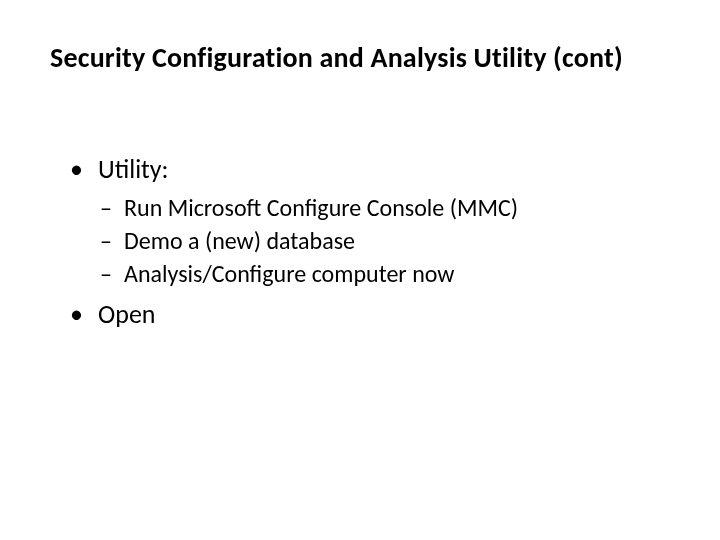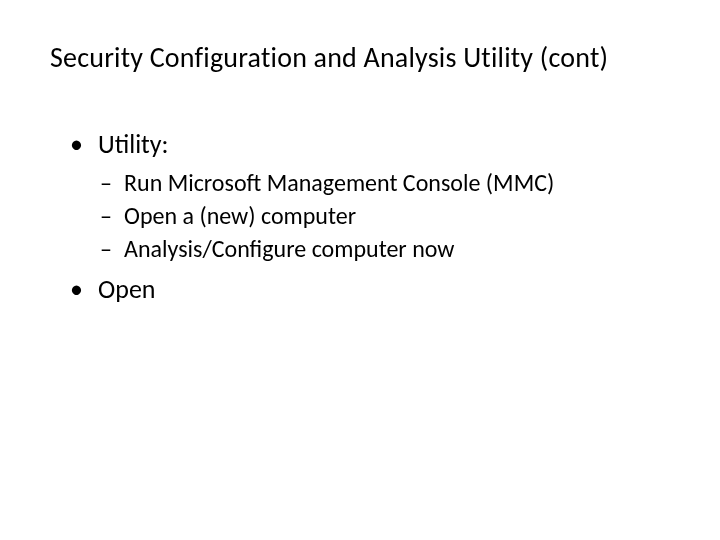--- a/index.html
+++ b/index.html
@@ -6,22 +6,22 @@
     body {
       width: 720px;
       height: 540px;
       background: #fff;
       font-family: Calibri, "Segoe UI", Arial, sans-serif;
       color: #000;
       padding: 40px 50px;
     }
     .title {
       font-size: 28px;
-      font-weight: 400;
-      margin-bottom: 53px;
+      font-weight: 700;
+      margin-bottom: 78px;
       letter-spacing: 0.2px;
     }
     .bullet-list {
       list-style: none;
       padding-left: 20px;
     }
     .bullet-item {
       font-size: 26px;
       margin-bottom: 4px;
       position: relative;
@@ -56,21 +56,21 @@
   </style>
 </head>
 <body>
 
 <div class="title">Security Configuration and Analysis Utility (cont)</div>
 
 <ul class="bullet-list">
   <li class="bullet-item">
     <span>Utility:</span>
     <ul class="sub-list">
-      <li class="sub-item">Run Microsoft Management Console (MMC)</li>
-      <li class="sub-item">Open a (new) computer</li>
+      <li class="sub-item">Run Microsoft Configure Console (MMC)</li>
+      <li class="sub-item">Demo a (new) database</li>
       <li class="sub-item">Analysis/Configure computer now</li>
     </ul>
   </li>
   <li class="bullet-item">
     <span>Open</span>
   </li>
 </ul>
 
 </body></html>

